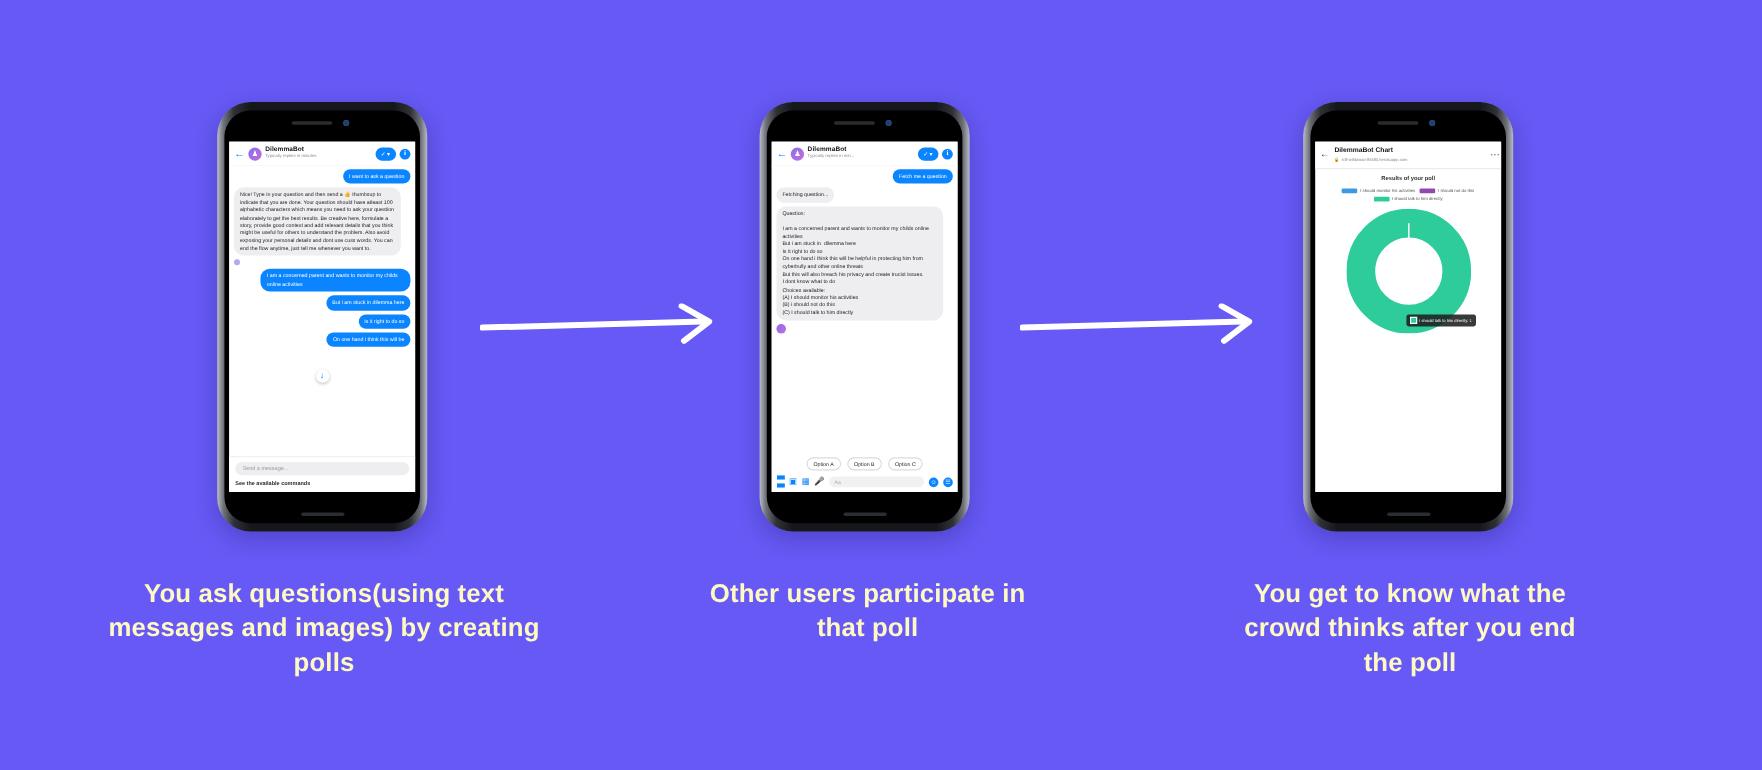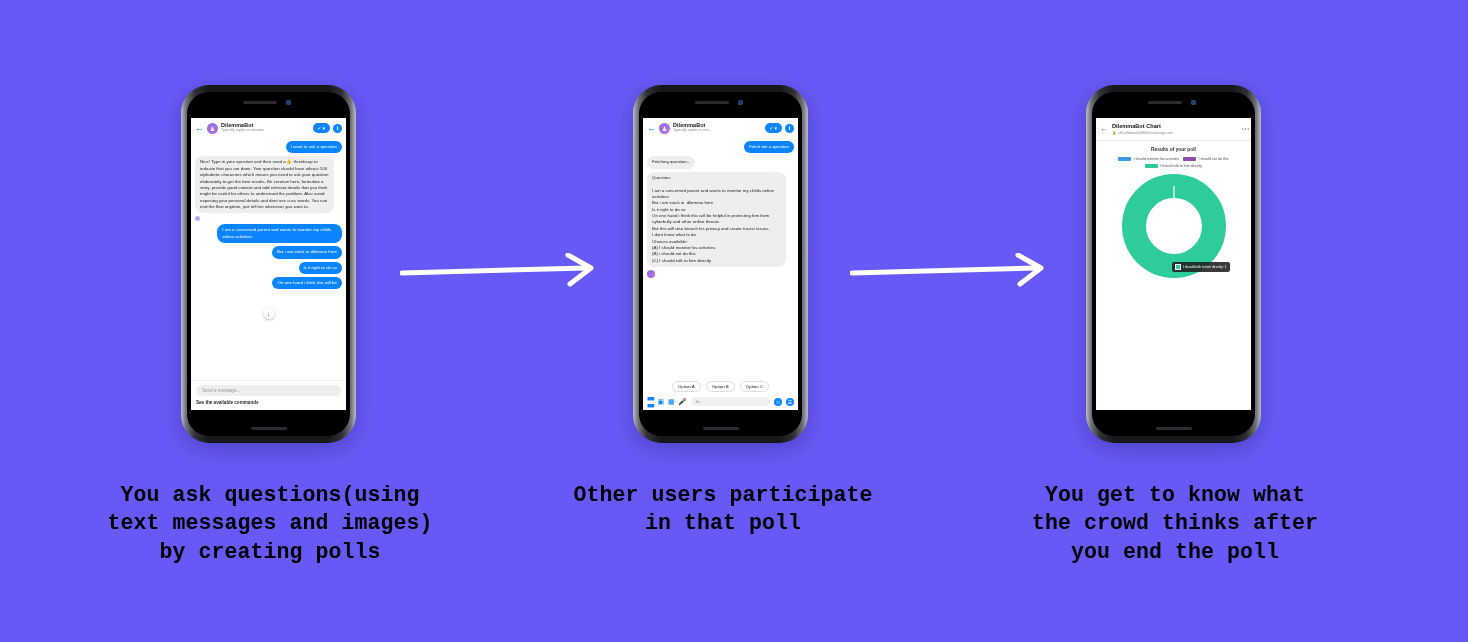--- a/index.html
+++ b/index.html
@@ -167,24 +167,23 @@
     font-size:3.4px; padding:2px 3px; display:flex; align-items:center; gap:2px;
     white-space:nowrap;
   }
   .tooltip-swatch { width:4px; height:4px; background:#2ecc9b; border:.5px solid #fff; }
 
   
   .arrow { position:absolute; }
 
   
   .caption {
-    position:absolute; text-align:center; color:#000000;
+    position:absolute; text-align:center; color:#fef9c3;
     font-size:21.5px; font-weight:bold; line-height:1.32;
     letter-spacing:.1px;
-    font-family:Liberation Mono, monospace;
   }
 </style>
 </head>
 <body>
 
 <div class="stage">
 
   <div class="phone" style="left:181px; top:85px;">
     <div class="phone-inner">
       <div class="speaker"></div>

